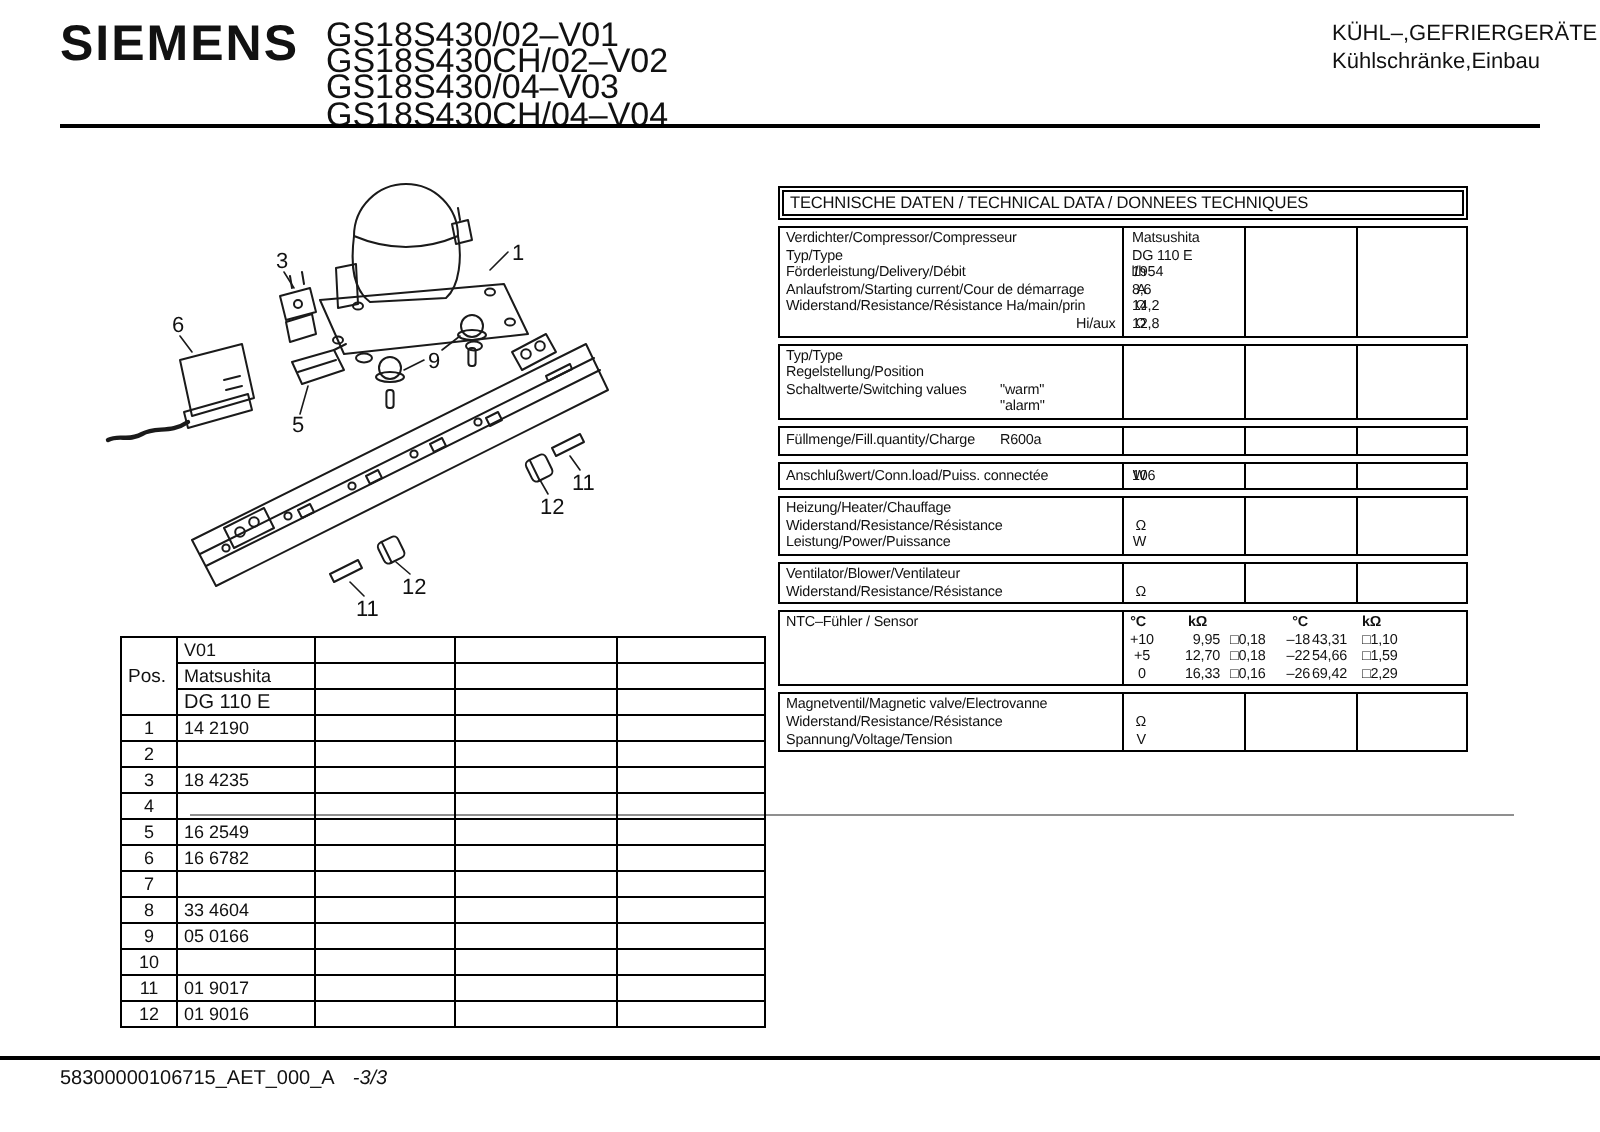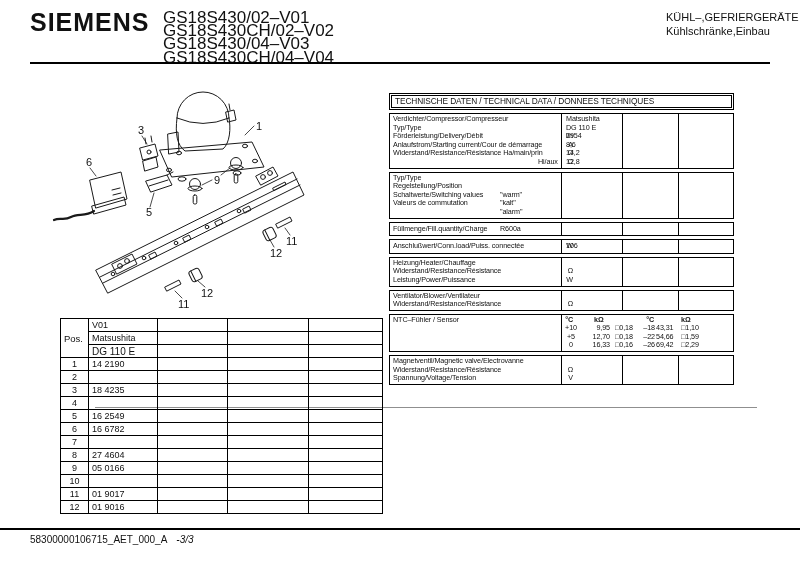--- a/index.html
+++ b/index.html
@@ -227,24 +227,20 @@
           <span class="lbl">Typ/Type</span>
         </div>
       <div class="trow">
           <span class="lbl">Regelstellung/Position</span>
         </div>
       <div class="trow">
           <span class="lbl">Schaltwerte/Switching values</span>
           <span class="mid">"warm"</span>
         </div>
       <div class="trow">
-          <span class="lbl">Valeurs de commutation</span>
-          <span class="mid">"kalt"</span>
-        </div>
-      <div class="trow">
           <span class="mid">"alarm"</span>
         </div>
     </div>
 
     <div class="tblock pad1">
       <span class="vl v1"></span>
         <span class="vl v2"></span>
         <span class="vl v3"></span>
       <div class="trow">
           <span class="lbl">Füllmenge/Fill.quantity/Charge</span>
@@ -418,21 +414,21 @@
         </tr>
     <tr>
           <td class="pos">7</td>
           <td></td>
           <td></td>
           <td></td>
           <td></td>
         </tr>
     <tr>
           <td class="pos">8</td>
-          <td>27 4604</td>
+          <td>33 4604</td>
           <td></td>
           <td></td>
           <td></td>
         </tr>
     <tr>
           <td class="pos">9</td>
           <td>05 0166</td>
           <td></td>
           <td></td>
           <td></td>

